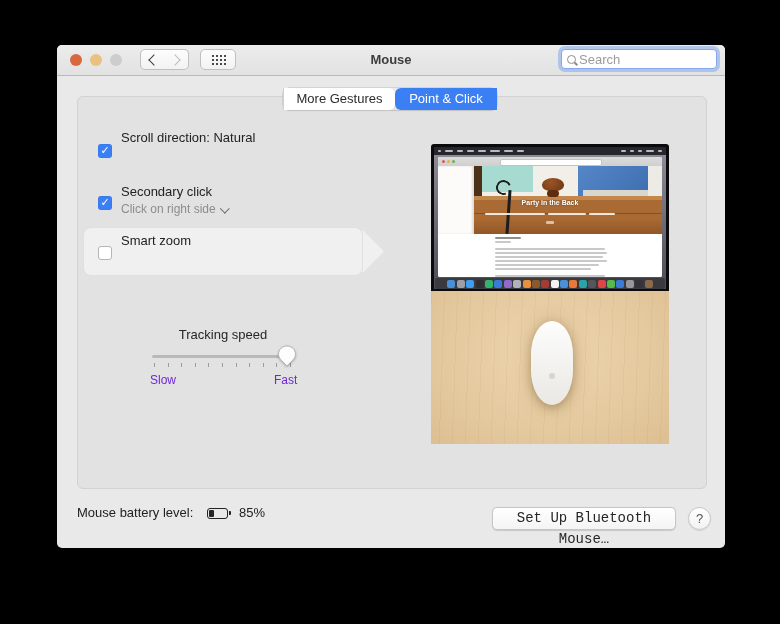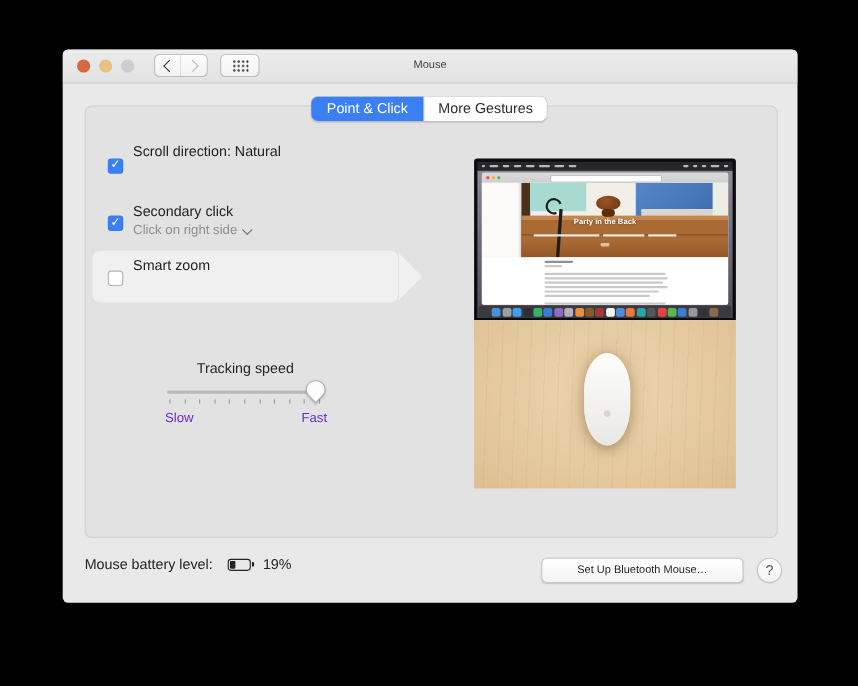--- a/index.html
+++ b/index.html
@@ -24,21 +24,21 @@
   .tb-btn{
     position:absolute;top:4px;height:21px;background:linear-gradient(#fdfdfd,#f2f2f2);
     border:1px solid #bfbfbf;box-sizing:border-box;display:flex;align-items:center;justify-content:center;
   }
   .chev{width:7px;height:7px;border-left:1.6px solid #3c3c3c;border-bottom:1.6px solid #3c3c3c;display:inline-block;}
   .chev.left{transform:rotate(45deg);margin-left:2px;}
   .chev.right{transform:rotate(-135deg);margin-right:2px;border-color:#bcbcbc;}
   .grid-glyph{width:15px;height:12px;background-image:radial-gradient(#4a4a4a 1px,transparent 1.2px);background-size:4px 4px;background-position:0 0;}
   .win-title{
     position:absolute;left:0;top:0;width:100%;height:30px;line-height:30px;text-align:center;
-    font-size:10px;font-weight:400;color:#3d3d3d;pointer-events:none;
+    font-size:13px;font-weight:700;color:#3d3d3d;pointer-events:none;
   }
   .searchbox{
     position:absolute;right:8px;top:4px;width:156px;height:20px;background:#fff;
     border:1px solid #84a9ee;border-radius:4px;box-shadow:0 0 0 3px rgba(110,155,240,.45);
     display:flex;align-items:center;box-sizing:border-box;padding-left:5px;
   }
   .mag{width:7px;height:7px;border:1.4px solid #8e8e8e;border-radius:50%;position:relative;flex:0 0 auto;}
   .mag::after{content:"";position:absolute;width:1.6px;height:4px;background:#8e8e8e;left:7px;top:6px;transform:rotate(-45deg);}
   .search-ph{color:#9b9b9b;font-size:13px;margin-left:3px;}
   
@@ -100,22 +100,23 @@
   .apple-logo{position:absolute;left:18px;top:52px;width:6px;height:6px;border-radius:50%;background:#d6d5d1;}
   
   .footer-label{position:absolute;font-size:13px;color:#222;}
   .battery{position:absolute;left:150px;top:463px;width:21px;height:11px;border:1.5px solid #242424;
     border-radius:3px;box-sizing:border-box;}
   .battery::after{content:"";position:absolute;right:-4px;top:2px;width:2.5px;height:4px;background:#242424;border-radius:0 1px 1px 0;}
   .battery-fill{position:absolute;left:1px;top:1px;bottom:1px;background:#242424;border-radius:1px;}
   .push-btn{
     position:absolute;left:435px;top:462px;width:184px;height:23px;
     background:linear-gradient(#ffffff,#f4f4f4);border:1px solid #c6c6c6;border-radius:5px;
-    box-sizing:border-box;font-size:10px;color:#262626;text-align:center;line-height:21px;
+    box-sizing:border-box;font-size:14px;color:#262626;text-align:center;line-height:21px;
     box-shadow:0 .5px 1px rgba(0,0,0,.15);
+    font-family:Liberation Mono, monospace;
   }
   .help-btn{
     position:absolute;left:631px;top:462px;width:23px;height:23px;border-radius:50%;
     background:linear-gradient(#ffffff,#f2f2f2);border:1px solid #c6c6c6;box-sizing:border-box;
     text-align:center;line-height:21px;font-size:13px;color:#555;box-shadow:0 .5px 1px rgba(0,0,0,.15);
   }
 </style>
 </head>
 <body>
 
@@ -131,25 +132,29 @@
     </div>
     <div class="tb-btn" style="left:107px;width:25px;border-radius:0 5px 5px 0;border-left:none;">
       <span class="chev right"></span>
     </div>
     <div class="tb-btn" style="left:143px;width:36px;border-radius:5px;">
       <span class="grid-glyph"></span>
     </div>
 
     <div class="win-title">Mouse</div>
 
+    <div class="searchbox">
+      <span class="mag"></span>
+      <span class="search-ph">Search</span>
+    </div>
   </div>
 
   <div class="tabs">
+    <div class="tab unsel">More Gestures</div>
     <div class="tab sel" style="background: rgb(59, 127, 245);">Point &amp; Click</div>
-    <div class="tab unsel">More Gestures</div>
   </div>
 
   <div class="panel">
 
     <span class="cbx checked" style="left: 20px; top: 47px; background: rgb(59, 127, 245);">✓</span>
     <span class="row-title" style="left:43px;top:33px;">Scroll direction: Natural</span>
 
     <span class="cbx checked" style="left: 20px; top: 99px; background: rgb(59, 127, 245);">✓</span>
     <span class="row-title" style="left:43px;top:87px;">Secondary click</span>
     <span class="row-sub" style="left:43px;top:105px;"><span>Click on right side</span><span class="chev-down"></span></span>
@@ -274,17 +279,17 @@
           <span class="apple-logo"></span>
         </div>
       </div>
     </div>
   </div>
 
   <span class="footer-label" style="left:20px;top:460px;">Mouse battery level:</span>
   <span class="battery">
       <span class="battery-fill" style="width: 5px;"></span>
     </span>
-  <span class="footer-label" style="left:182px;top:460px;">19%</span>
+  <span class="footer-label" style="left:182px;top:460px;">85%</span>
 
   <div class="push-btn">Set Up Bluetooth Mouse…</div>
   <div class="help-btn">?</div>
 </div>
 
 </body></html>

